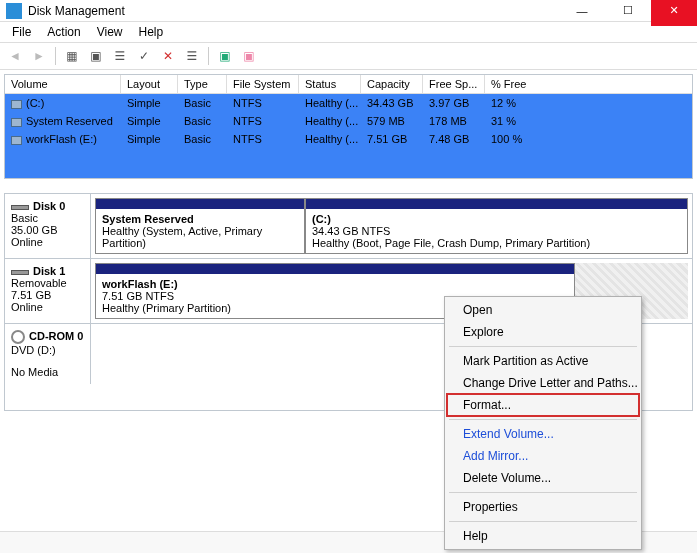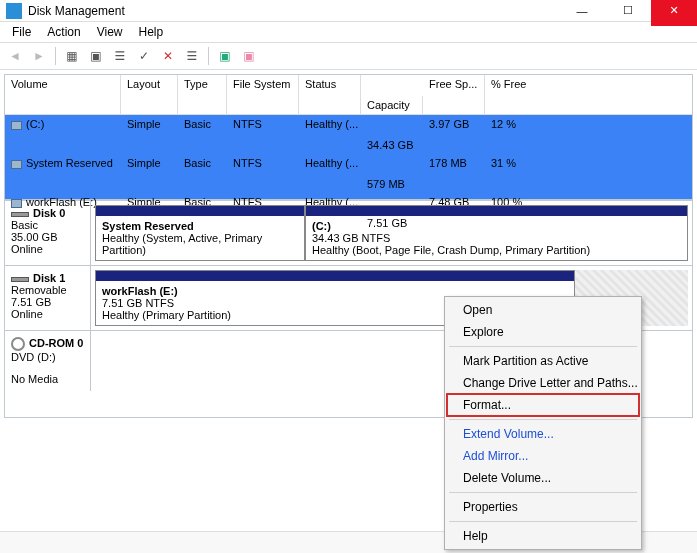--- a/index.html
+++ b/index.html
@@ -26,29 +26,29 @@
 
 .volumes { border: 1px solid #c0c8d0; background: #3b82f6; }
 .vol-head { display: flex; background: #fff; border-bottom: 1px solid #ddd; font-size: 11px; }
 .vol-head .col, .vol-row .col { padding: 3px 6px; border-right: 1px solid #ddd; overflow: hidden; white-space: nowrap; }
 .vol-head .col { font-weight: normal; }
 .col.c-vol { width: 116px; }
 .col.c-lay { width: 57px; }
 .col.c-typ { width: 49px; }
 .col.c-fs  { width: 72px; }
 .col.c-sta { width: 62px; }
-.col.c-cap { width: 62px; margin-top: 21px; }
+.col.c-cap { width: 62px; }
 .col.c-fsp { width: 62px; }
 .col.c-pf  { width: 60px; border-right: none; }
 .vol-rows { font-size: 11px; }
 .vol-row { display: flex; }
 .vol-row .col { border-right: 1px solid transparent; }
 .drive-ico { display: inline-block; width: 11px; height: 9px; background: #9db6d0; border: 1px solid #4a6b8a; margin-right: 4px; vertical-align: middle; }
 
-.disks { border: 1px solid #c0c8d0; }
+.disks { border: 1px solid #c0c8d0; margin-top: 14px; }
 .disk-row { display: flex; border-bottom: 1px solid #c0c8d0; min-height: 58px; }
 .disk-row:last-child { border-bottom: none; }
 .disk-left { width: 86px; border-right: 1px solid #c0c8d0; padding: 6px; font-size: 11px; }
 .disk-left .dname { font-weight: bold; }
 .disk-left .dico { display: inline-block; width: 18px; height: 5px; background: #999; border: 1px solid #555; margin-right: 4px; vertical-align: middle; }
 .disk-left .cdico { display: inline-block; width: 14px; height: 14px; border-radius: 50%; border: 2px solid #888; margin-right: 4px; vertical-align: middle; }
 .disk-right { flex: 1; padding: 4px; display: flex; gap: 0; }
 .part { border: 1px solid #888; font-size: 11px; padding: 0; margin-right: 0; display: flex; flex-direction: column; }
 .part .pbar { height: 10px; background: #1a237e; }
 .part .pbody { padding: 4px 6px; }

